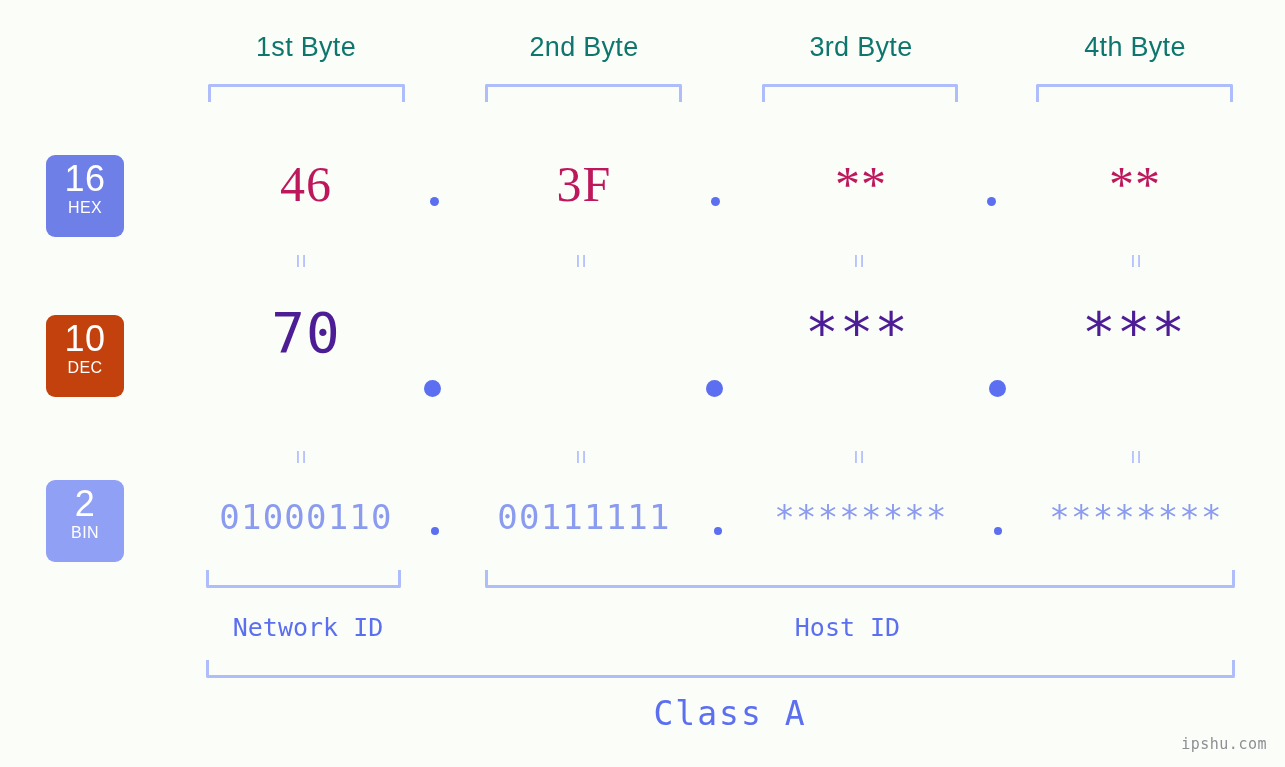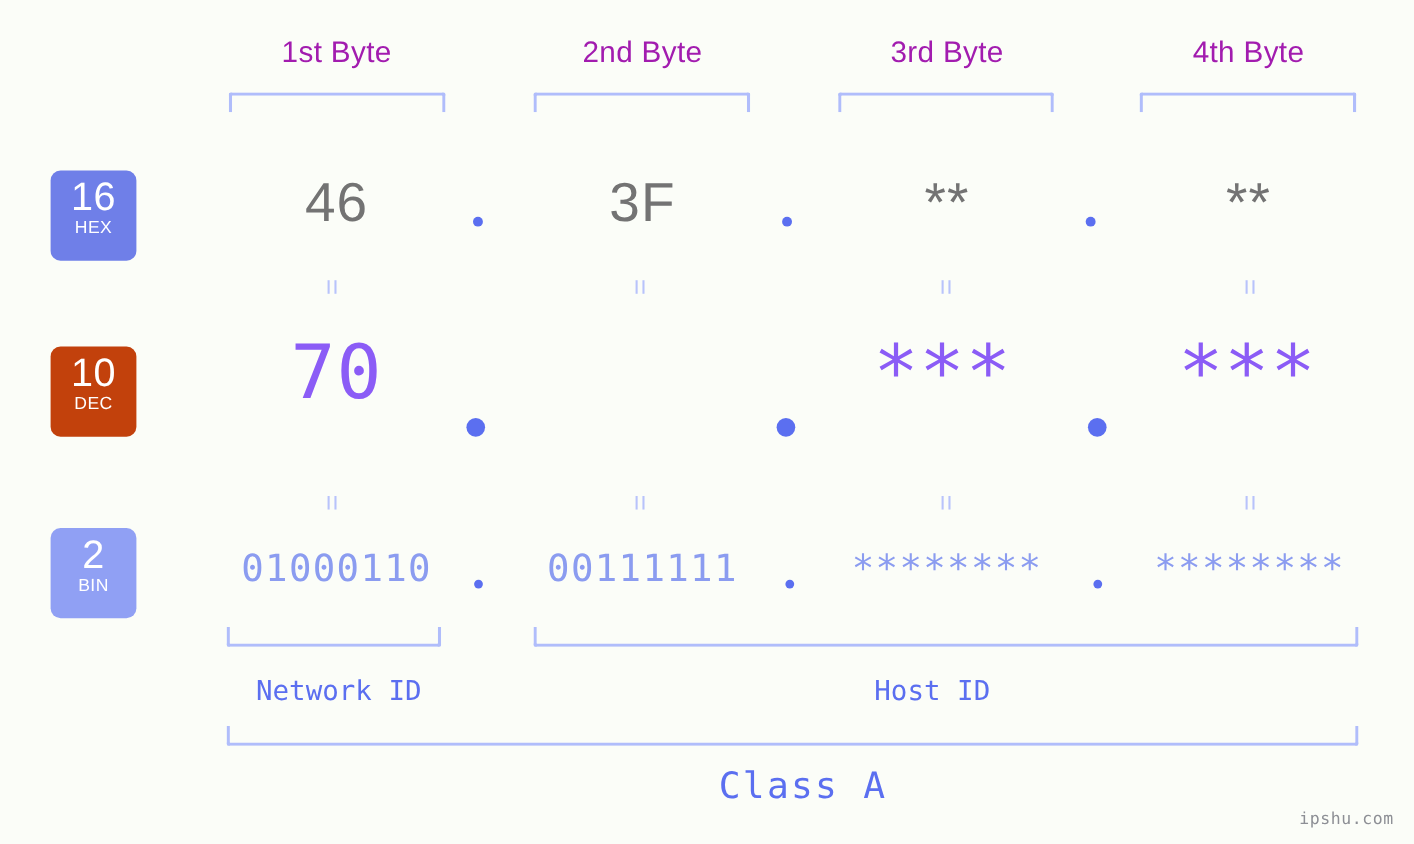--- a/index.html
+++ b/index.html
@@ -19,21 +19,21 @@
     inset: 0;
   }
 
   
   .byte-head {
     position: absolute;
     top: 32px;
     width: 260px;
     text-align: center;
     font-size: 27px;
-    color: #a21caf;
+    color: #0f766e;
     font-family: "Liberation Sans", sans-serif;
     letter-spacing: 0.3px;
     white-space: nowrap;
   }
 
   
   .bracket-top {
     position: absolute;
     height: 18px;
     border: 3px solid #b0bdfb;
@@ -82,27 +82,27 @@
     text-align: center;
     white-space: nowrap;
   }
   .dot {
     position: absolute;
     border-radius: 50%;
   }
 
   .hex-val {
     font-size: 50px;
-    color: #737373;
-    font-family: Liberation Sans, sans-serif;
+    color: #be185d;
+    font-family: Liberation Serif, serif;
     letter-spacing: 1px;
   }
   .dec-val {
-    font-size: 68px;
-    color: #8b5cf6;
+    font-size: 56px;
+    color: #4c1d95;
     font-family: "DejaVu Sans Mono", monospace;
     letter-spacing: 1px;
     font-weight: 400;
   }
   .bin-val {
     font-size: 34px;
     color: #8b9cf0;
     font-family: "DejaVu Sans Mono", monospace;
     letter-spacing: 1.2px;
   }

